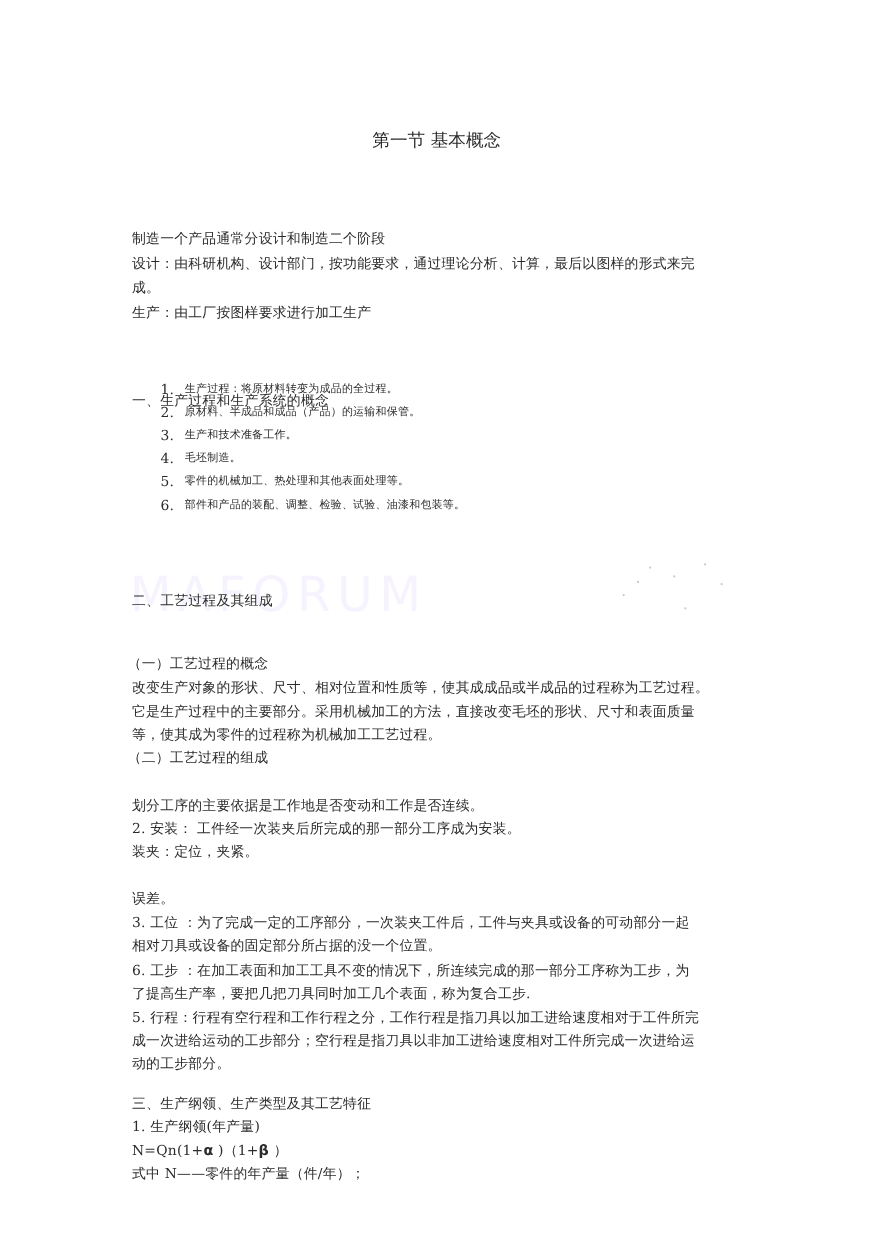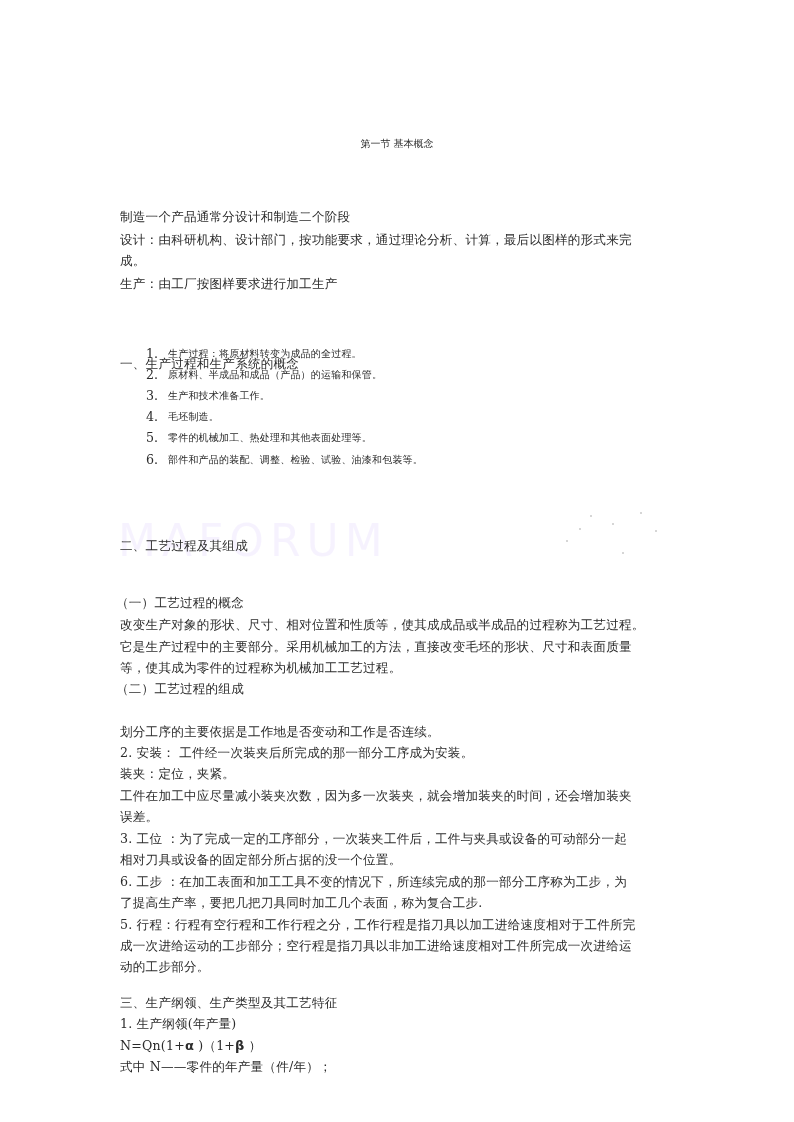--- a/index.html
+++ b/index.html
@@ -1,20 +1,20 @@
 <!DOCTYPE html>
 <html><head>
   <meta charset="utf-8">
   <style>
     html, body { margin: 0; padding: 0; background: #ffffff; }
     body { width: 794px; height: 1122px; position: relative; overflow: hidden;
       font-family: "DejaVu Serif", "Liberation Serif", serif; color: #2b2b2b; }
     .page { position: absolute; left: 0; top: 0; width: 794px; height: 1122px; }
     .line { position: absolute; left: 120px; font-size: 12.6px; line-height: 16px; white-space: nowrap; letter-spacing: 0.2px; margin-top: 47px; }
-    .title { position: absolute; left: 0; width: 794px; top: 136px; text-align: center; font-size: 10px; line-height: 16px; }
+    .title { position: absolute; left: 0; width: 794px; top: 120px; text-align: center; font-size: 16px; line-height: 16px; }
     .li-num { position: absolute; left: 146px; font-size: 12.6px; line-height: 16px; }
     .li-text { position: absolute; left: 168px; font-size: 10px; line-height: 16px; white-space: nowrap; letter-spacing: 0.2px; }
     .watermark { position: absolute; left: 118px; top: 515px; width: 560px; height: 48px; opacity: 0.07; pointer-events: none; }
     .watermark span { display: inline-block; font-family: "DejaVu Sans", sans-serif; font-size: 44px; color: #8b5cf6; letter-spacing: 6px; }
     .speck { position: absolute; width: 2px; height: 2px; background: #c8c8c8; border-radius: 1px; }
     .greek { font-family: "DejaVu Sans", sans-serif; font-weight: bold; font-size: 13px; }
   </style>
 </head>
 <body>
 
@@ -57,21 +57,20 @@
 
   <div class="line" style="top:548px;left:116px">（一）工艺过程的概念</div>
   <div class="line" style="top:570px">改变生产对象的形状、尺寸、相对位置和性质等，使其成成品或半成品的过程称为工艺过程。</div>
   <div class="line" style="top:592px">它是生产过程中的主要部分。采用机械加工的方法，直接改变毛坯的形状、尺寸和表面质量</div>
   <div class="line" style="top:613px">等，使其成为零件的过程称为机械加工工艺过程。</div>
   <div class="line" style="top:634px;left:116px">（二）工艺过程的组成</div>
 
   <div class="line" style="top:677px">划分工序的主要依据是工作地是否变动和工作是否连续。</div>
   <div class="line" style="top:698px">2. 安装：  工件经一次装夹后所完成的那一部分工序成为安装。</div>
   <div class="line" style="top:719px">装夹：定位，夹紧。</div>
-  <div class="line" style="top:741px">工件在加工中应尽量减小装夹次数，因为多一次装夹，就会增加装夹的时间，还会增加装夹</div>
   <div class="line" style="top:762px">误差。</div>
   <div class="line" style="top:784px">3. 工位 ：为了完成一定的工序部分，一次装夹工件后，工件与夹具或设备的可动部分一起</div>
   <div class="line" style="top:805px">相对刀具或设备的固定部分所占据的没一个位置。</div>
   <div class="line" style="top:827px">6. 工步 ：在加工表面和加工工具不变的情况下，所连续完成的那一部分工序称为工步，为</div>
   <div class="line" style="top:848px">了提高生产率，要把几把刀具同时加工几个表面，称为复合工步.</div>
   <div class="line" style="top:870px">5. 行程：行程有空行程和工作行程之分，工作行程是指刀具以加工进给速度相对于工件所完</div>
   <div class="line" style="top:891px">成一次进给运动的工步部分；空行程是指刀具以非加工进给速度相对工件所完成一次进给运</div>
   <div class="line" style="top:912px">动的工步部分。</div>
 
   <div class="line" style="top:948px">三、生产纲领、生产类型及其工艺特征</div>

